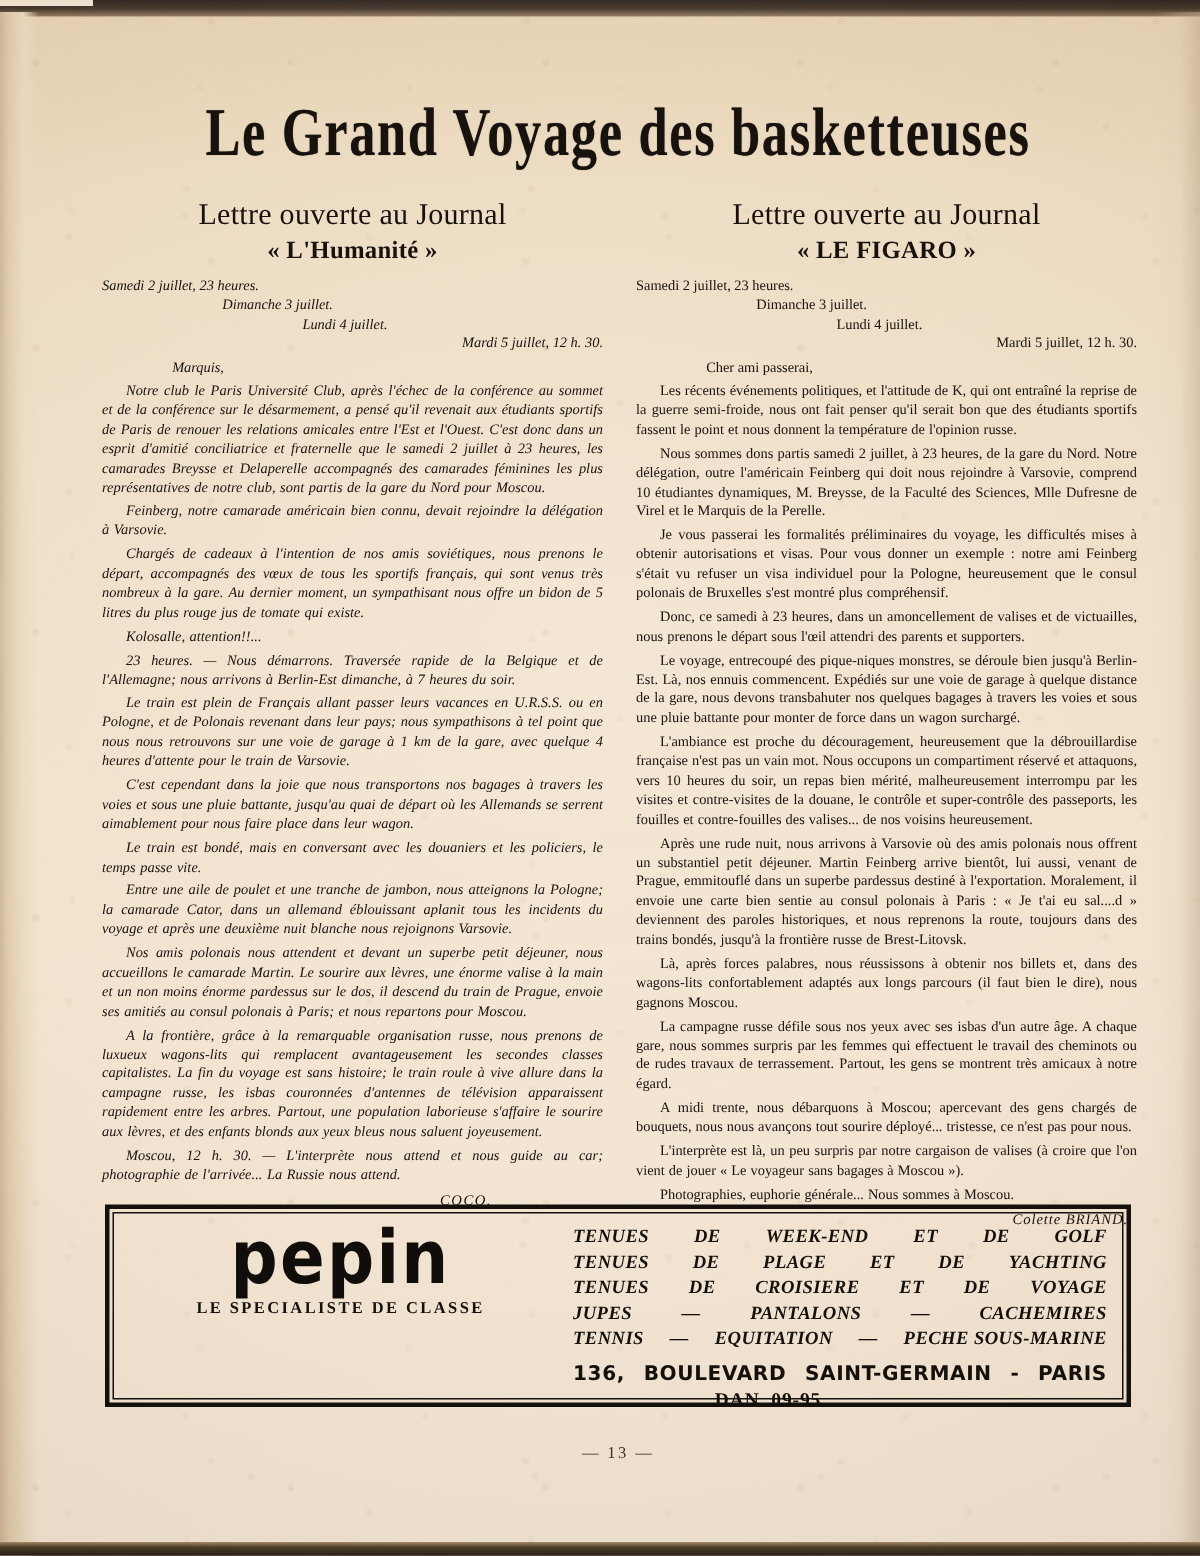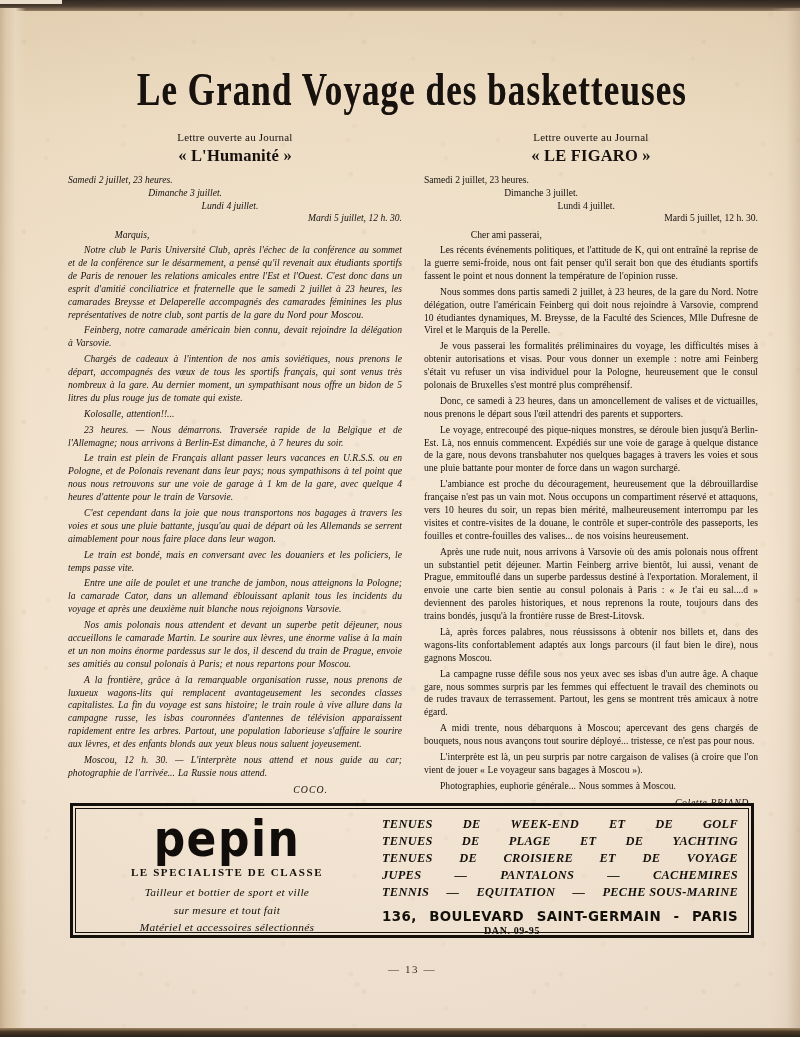--- a/index.html
+++ b/index.html
@@ -138,21 +138,21 @@
     gap: 22px;
   }
   .column { width: 334px; }
 
   .col-head {
     text-align: center;
     color: #17120e;
     margin-bottom: 7px;
   }
   .col-head .line1 {
-    font-size: 11px;
+    font-size: 20px;
     line-height: 1.22;
     letter-spacing: .2px;
   }
   .col-head .line2 {
     font-size: 16.5px;
     font-weight: 700;
     line-height: 1.3;
     letter-spacing: .2px;
     margin-top: 1px;
   }
@@ -295,21 +295,21 @@
     font-size: 13.4px;
     letter-spacing: .4px;
     margin-top: 8px;
     display: flex;
     justify-content: space-between;
     white-space: nowrap;
   }
   .ad-phone {
     font-family: "Liberation Serif", serif;
     font-weight: 700;
-    font-size: 10px;
+    font-size: 13px;
     letter-spacing: .6px;
     text-align: center;
     margin-top: 1px;
     padding-right: 96px;
   }
 
   
   #folio {
     position: absolute;
     left: 0; top: 963px;
@@ -397,25 +397,20 @@
         <div class="signature">Colette BRIAND.</div>
       </div>
 
     </div>
 
     <div id="ad">
       <div id="ad-inner">
         <div class="ad-left">
           <div class="ad-logo">pepin</div>
           <div class="ad-tagline">LE SPECIALISTE DE CLASSE</div>
-          <div class="ad-desc">
-              <div>Tailleur et bottier de sport et ville</div>
-              <div>sur mesure et tout fait</div>
-              <div>Matériel et accessoires sélectionnés</div>
-            </div>
         </div>
         <div class="ad-right">
           <div>
               <div class="svc">
                 <span>TENUES</span>
                 <span>DE</span>
                 <span>WEEK-END</span>
                 <span>ET</span>
                 <span>DE</span>
                 <span>GOLF</span>

